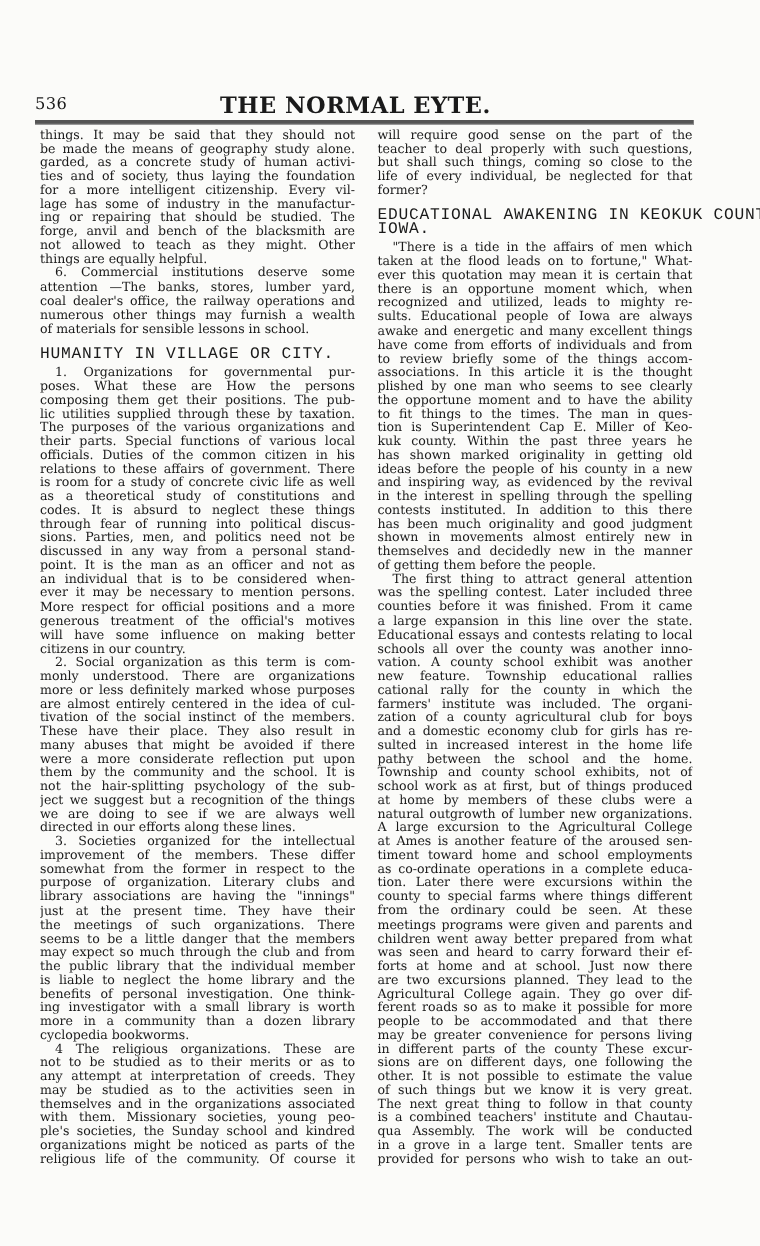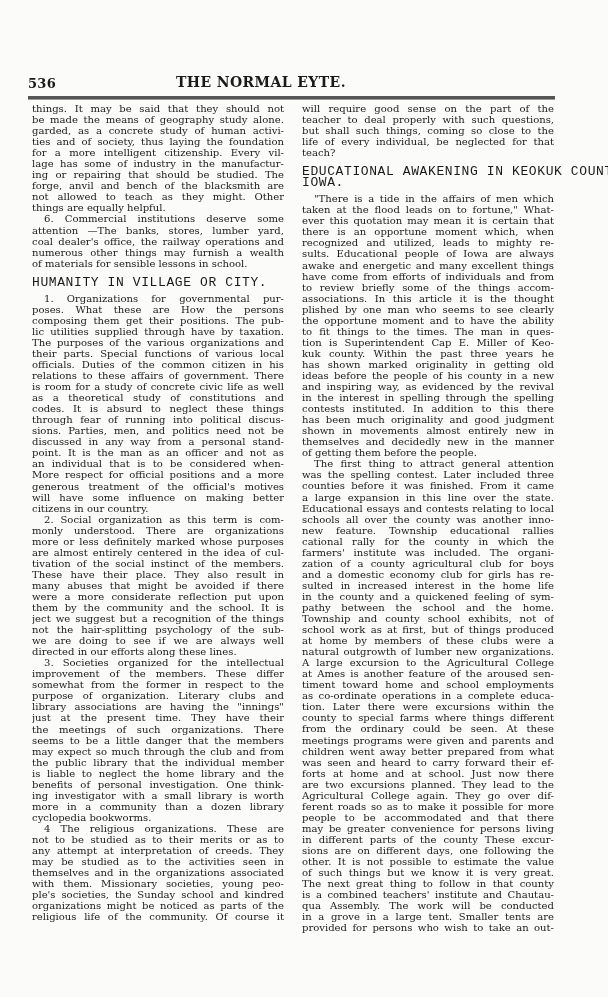--- a/index.html
+++ b/index.html
@@ -5,25 +5,25 @@
   html, body { margin: 0; padding: 0; }
   body {
     width: 608px; height: 997px; overflow: hidden;
     background: #fbfbf9;
     font-family: "DejaVu Serif", "Liberation Serif", serif;
     color: #1a1a1a;
     position: relative;
   }
   .page-number {
     position: absolute; left: 28px; top: 76px;
-    font-size: 13px; font-weight: bold; letter-spacing: 0.3px;
+    font-size: 13px; font-weight: normal; letter-spacing: 0.3px;
   }
   .running-title {
     position: absolute; left: 176px; top: 74px;
-    font-size: 14px; font-weight: bold; letter-spacing: 0.4px;
+    font-size: 18px; font-weight: bold; letter-spacing: 0.4px;
   }
   .header-rule {
     position: absolute; left: 28px; top: 96px; width: 527px; height: 3px;
     background: #555; border-bottom: 1px solid #999;
   }
   .column {
     position: absolute; top: 103px; width: 252px;
     font-size: 10.05px; line-height: 11.05px;
     text-align: justify;
   }
@@ -71,50 +71,51 @@
       <span class="line">numerous other things may furnish a wealth</span>
       <span class="line last">of materials for sensible lessons in school.</span>
     </div>
   <span class="gap"></span>
   <span class="section-heading">HUMANITY IN VILLAGE OR CITY.</span>
   <span class="gap-sm"></span>
   <div>
       <span class="line indent">1. Organizations for governmental pur-</span>
       <span class="line">poses. What these are How the persons</span>
       <span class="line">composing them get their positions. The pub-</span>
-      <span class="line">lic utilities supplied through have by taxation.</span>
+      <span class="line">lic utilities supplied through these by taxation.</span>
       <span class="line">The purposes of the various organizations and</span>
       <span class="line">their parts. Special functions of various local</span>
       <span class="line">officials. Duties of the common citizen in his</span>
       <span class="line">relations to these affairs of government. There</span>
       <span class="line">is room for a study of concrete civic life as well</span>
       <span class="line">as a theoretical study of constitutions and</span>
       <span class="line">codes. It is absurd to neglect these things</span>
       <span class="line">through fear of running into political discus-</span>
       <span class="line">sions. Parties, men, and politics need not be</span>
       <span class="line">discussed in any way from a personal stand-</span>
       <span class="line">point. It is the man as an officer and not as</span>
       <span class="line">an individual that is to be considered when-</span>
+      <span class="line">ever it may be necessary to mention persons.</span>
       <span class="line">More respect for official positions and a more</span>
       <span class="line">generous treatment of the official's motives</span>
       <span class="line">will have some influence on making better</span>
       <span class="line last">citizens in our country.</span>
     </div>
   <div>
       <span class="line indent">2. Social organization as this term is com-</span>
       <span class="line">monly understood. There are organizations</span>
       <span class="line">more or less definitely marked whose purposes</span>
       <span class="line">are almost entirely centered in the idea of cul-</span>
       <span class="line">tivation of the social instinct of the members.</span>
       <span class="line">These have their place. They also result in</span>
       <span class="line">many abuses that might be avoided if there</span>
       <span class="line">were a more considerate reflection put upon</span>
       <span class="line">them by the community and the school. It is</span>
+      <span class="line">not the hair-splitting psychology of the sub-</span>
       <span class="line">ject we suggest but a recognition of the things</span>
-      <span class="line">not the hair-splitting psychology of the sub-</span>
       <span class="line">we are doing to see if we are always well</span>
       <span class="line last">directed in our efforts along these lines.</span>
     </div>
   <div>
       <span class="line indent">3. Societies organized for the intellectual</span>
       <span class="line">improvement of the members. These differ</span>
       <span class="line">somewhat from the former in respect to the</span>
       <span class="line">purpose of organization. Literary clubs and</span>
       <span class="line">library associations are having the "innings"</span>
       <span class="line">just at the present time. They have their</span>
@@ -140,21 +141,21 @@
       <span class="line">religious life of the community. Of course it</span>
     </div>
 </div>
 
 <div class="column col-right">
   <div>
       <span class="line">will require good sense on the part of the</span>
       <span class="line">teacher to deal properly with such questions,</span>
       <span class="line">but shall such things, coming so close to the</span>
       <span class="line">life of every individual, be neglected for that</span>
-      <span class="line last">teach?</span>
+      <span class="line last">former?</span>
     </div>
   <span class="gap"></span>
   <span class="section-heading">EDUCATIONAL AWAKENING IN KEOKUK COUNTY,</span>
   <span class="section-heading">IOWA.</span>
   <span class="gap-sm"></span>
   <div>
       <span class="line indent">"There is a tide in the affairs of men which</span>
       <span class="line">taken at the flood leads on to fortune," What-</span>
       <span class="line">ever this quotation may mean it is certain that</span>
       <span class="line">there is an opportune moment which, when</span>
@@ -179,27 +180,27 @@
       <span class="line">themselves and decidedly new in the manner</span>
       <span class="line last">of getting them before the people.</span>
     </div>
   <div>
       <span class="line indent">The first thing to attract general attention</span>
       <span class="line">was the spelling contest. Later included three</span>
       <span class="line">counties before it was finished. From it came</span>
       <span class="line">a large expansion in this line over the state.</span>
       <span class="line">Educational essays and contests relating to local</span>
       <span class="line">schools all over the county was another inno-</span>
+      <span class="line">vation. A county school exhibit was another</span>
       <span class="line">new feature. Township educational rallies</span>
       <span class="line">cational rally for the county in which the</span>
       <span class="line">farmers' institute was included. The organi-</span>
       <span class="line">zation of a county agricultural club for boys</span>
       <span class="line">and a domestic economy club for girls has re-</span>
       <span class="line">sulted in increased interest in the home life</span>
-      <span class="line">in the county and a quickened feeling of sym-</span>
       <span class="line">pathy between the school and the home.</span>
       <span class="line">Township and county school exhibits, not of</span>
       <span class="line">school work as at first, but of things produced</span>
       <span class="line">at home by members of these clubs were a</span>
       <span class="line">natural outgrowth of lumber new organizations.</span>
       <span class="line">A large excursion to the Agricultural College</span>
       <span class="line">at Ames is another feature of the aroused sen-</span>
       <span class="line">timent toward home and school employments</span>
       <span class="line">as co-ordinate operations in a complete educa-</span>
       <span class="line">tion. Later there were excursions within the</span>

